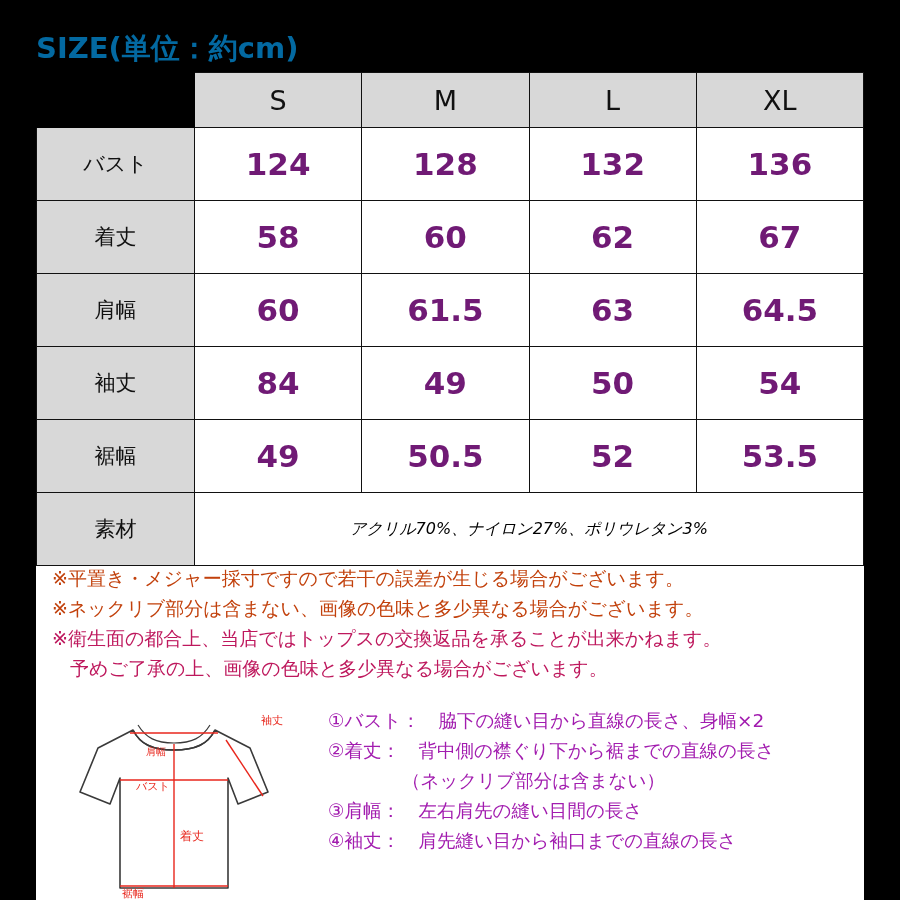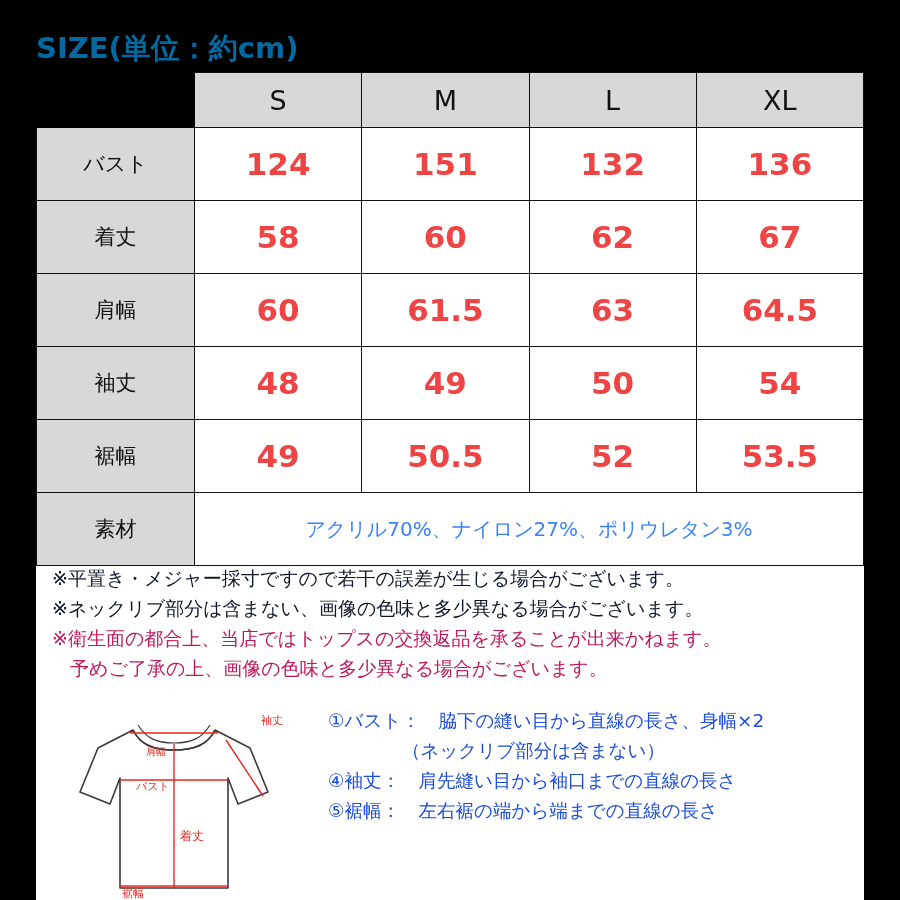--- a/index.html
+++ b/index.html
@@ -93,40 +93,41 @@
   th.size-col {
     background: #d8d8d8;
     font-size: 27px;
     font-weight: normal;
     color: #111;
     height: 52px;
   }
   td.val {
     font-size: 31px;
     font-weight: bold;
-    color: #ef4444;
+    color: #701a75;
     height: 70px;
   }
   td.material {
-    font-size: 20px;
-    color: #3b82f6;
+    font-size: 16px;
+    color: #000000;
     height: 62px;
     font-weight: normal;
+    font-style: italic;
   }
 
   
   .notes {
     position: absolute;
     left: 52px;
     top: 563px;
     width: 800px;
   }
   .note-line {
     font-size: 19px;
-    color: #0f172a;
+    color: #c2410c;
     line-height: 30px;
     white-space: nowrap;
     font-family: "DejaVu Sans", "Liberation Sans", sans-serif;
   }
   .note-red {
     color: #be185d;
   }
   .note-red.indent {
     padding-left: 18px;
   }
@@ -147,21 +148,21 @@
     height: 200px;
   }
   .legend {
     position: absolute;
     left: 292px;
     top: 6px;
     width: 536px;
   }
   .legend-line {
     font-size: 18.5px;
-    color: #1d4ed8;
+    color: #a21caf;
     line-height: 30px;
     white-space: nowrap;
     font-family: "DejaVu Sans", "Liberation Sans", sans-serif;
   }
   .legend-line.sub {
     padding-left: 74px;
   }
   svg { display: block; }
 </style>
 </head>
@@ -182,41 +183,41 @@
           <tr>
         <th class="col-head corner"></th>
         <th class="size-col">S</th>
         <th class="size-col">M</th>
         <th class="size-col">L</th>
         <th class="size-col">XL</th>
       </tr>
       <tr>
         <th class="col-head">バスト</th>
         <td class="val">124</td>
-        <td class="val">151</td>
+        <td class="val">128</td>
         <td class="val">132</td>
         <td class="val">136</td>
       </tr>
       <tr>
         <th class="col-head">着丈</th>
         <td class="val">58</td>
         <td class="val">60</td>
         <td class="val">62</td>
         <td class="val">67</td>
       </tr>
       <tr>
         <th class="col-head">肩幅</th>
         <td class="val">60</td>
         <td class="val">61.5</td>
         <td class="val">63</td>
         <td class="val">64.5</td>
       </tr>
       <tr>
         <th class="col-head">袖丈</th>
-        <td class="val">48</td>
+        <td class="val">84</td>
         <td class="val">49</td>
         <td class="val">50</td>
         <td class="val">54</td>
       </tr>
       <tr>
         <th class="col-head">裾幅</th>
         <td class="val">49</td>
         <td class="val">50.5</td>
         <td class="val">52</td>
         <td class="val">53.5</td>
@@ -260,20 +261,21 @@
         <text x="203" y="24" font-family="DejaVu Sans, Liberation Sans, sans-serif" font-size="11" fill="#e8261c">袖丈</text>
         <text x="88" y="55" font-family="DejaVu Sans, Liberation Sans, sans-serif" font-size="10" fill="#e8261c">肩幅</text>
         <text x="78" y="90" font-family="DejaVu Sans, Liberation Sans, sans-serif" font-size="11" fill="#e8261c">バスト</text>
         <text x="122" y="140" font-family="DejaVu Sans, Liberation Sans, sans-serif" font-size="12" fill="#e8261c">着丈</text>
         <text x="64" y="197" font-family="DejaVu Sans, Liberation Sans, sans-serif" font-size="11" fill="#e8261c">裾幅</text>
       </svg>
     </div>
 
     <div class="legend">
       <div class="legend-line">①バスト：　脇下の縫い目から直線の長さ、身幅×2</div>
+      <div class="legend-line">②着丈：　背中側の襟ぐり下から裾までの直線の長さ</div>
       <div class="legend-line sub">（ネックリブ部分は含まない）</div>
+      <div class="legend-line">③肩幅：　左右肩先の縫い目間の長さ</div>
       <div class="legend-line">④袖丈：　肩先縫い目から袖口までの直線の長さ</div>
-      <div class="legend-line">⑤裾幅：　左右裾の端から端までの直線の長さ</div>
     </div>
 
   </div>
 
 </div>
 
 </body></html>

